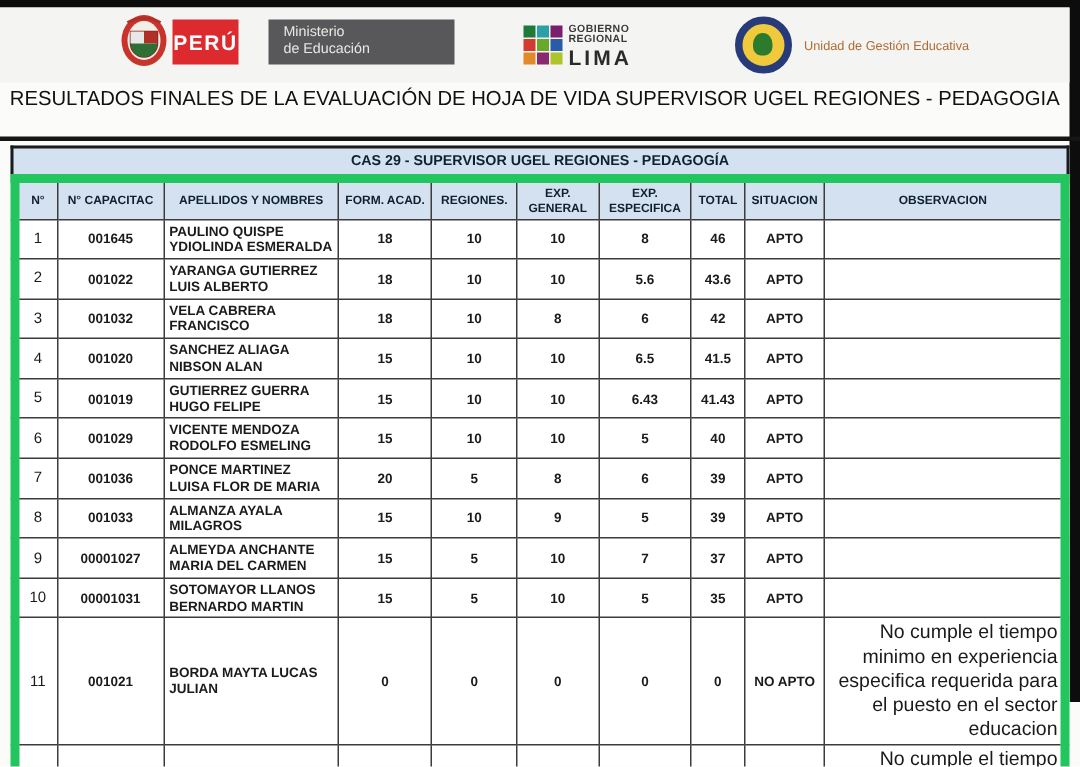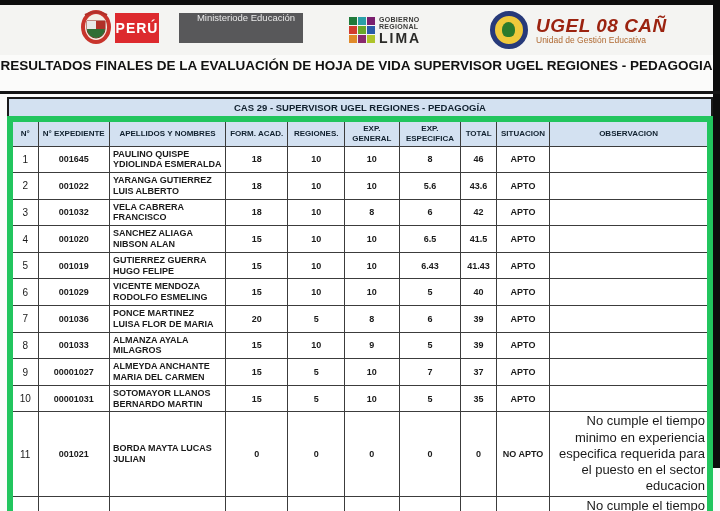--- a/index.html
+++ b/index.html
@@ -20,41 +20,41 @@
   .coat { position:absolute; left:80px; top:4px; width:32px; height:36px; }
   .coat svg { width:100%; height:100%; }
 
   .peru-box {
     position:absolute; left:115px; top:8px; width:44px; height:30px;
     background:#dd2a2e; color:#fff; display:flex; align-items:center; justify-content:center;
     font-weight:bold; font-size:14px; letter-spacing:1px;
   }
   .minedu-box {
     position:absolute; left:179px; top:8px; width:124px; height:30px;
-    background:#58585a; color:#e8e8e8; display:flex; justify-content:center;
+    background:#58585a; color:#e8e8e8; display:flex; flex-direction:column; justify-content:center;
     padding-left:10px; font-size:9.5px; line-height:1.15;
   }
 
   .gob-logo { position:absolute; left:349px; top:11px; display:flex; align-items:center; }
   .gob-mosaic { width:26px; height:26px; display:grid; grid-template-columns:repeat(3,1fr); grid-template-rows:repeat(3,1fr); gap:1px; margin-right:4px; }
   .gob-mosaic span { display:block; }
   .gob-text { line-height:1; }
   .gob-small { font-size:7px; font-weight:bold; color:#3a3a38; letter-spacing:.3px; line-height:1.05; }
   .gob-lima { font-size:14px; font-weight:bold; color:#2b2b29; letter-spacing:2px; line-height:1; }
 
   .ugel-logo { position:absolute; left:490px; top:6px; display:flex; align-items:center; }
   .ugel-seal { width:38px; height:38px; border-radius:50%; background:#f0c93c; border:5px solid #273a7a; position:relative; margin-right:8px; }
   .ugel-seal::after { content:""; position:absolute; left:7px; top:6px; width:13px; height:15px; background:#2c7a2c; border-radius:50% 50% 40% 40%; }
   .ugel-text { line-height:1; }
   .ugel-title { font-size:19px; font-weight:bold; font-style:italic; color:#9b2310; letter-spacing:.5px; }
   .ugel-sub { font-size:8.5px; color:#b06a33; margin-top:1px; }
 
   
   .title-wrap { position:absolute; top:58px; left:0; width:713px; text-align:center; }
-  .title-1 { font-size:13.5px; font-weight:bold; color:#111; }
+  .title-1 { font-size:13.5px; font-weight:normal; color:#111; }
   .title-2 { font-size:15px; font-weight:bold; color:#111; margin-top:3px; }
   .title-rule { position:absolute; top:91px; left:0; width:720px; height:3px; background:#151515; }
 
   
   .table-wrap { position:absolute; top:97px; left:7px; width:706px; }
   table { width:100%; border-collapse:collapse; table-layout:fixed; background:#fff; }
   table, th, td { border:1px solid #3c3c3c; }
   table { border:6px solid #22c55e; }
   caption.cas {
     border:2px solid #1a1a1a; border-bottom:none;
@@ -117,21 +117,20 @@
     <div class="gob-text">
       <div class="gob-small">GOBIERNO</div>
       <div class="gob-small">REGIONAL</div>
       <div class="gob-lima">LIMA</div>
     </div>
   </div>
 
   <div class="ugel-logo">
     <div class="ugel-seal"></div>
     <div class="ugel-text">
-      <div class="ugel-title">UGEL 08 CAÑ</div>
       <div class="ugel-sub">Unidad de Gestión Educativa</div>
     </div>
   </div>
 </div>
 
 <div class="title-wrap">
   <div class="title-1">RESULTADOS FINALES  DE LA EVALUACIÓN DE HOJA DE VIDA SUPERVISOR UGEL REGIONES - PEDAGOGIA</div>
 </div>
 <div class="title-rule"></div>
 
@@ -146,21 +145,21 @@
         <col style="width: 8.1%;">
         <col style="width: 7.8%;">
         <col style="width: 8.8%;">
         <col style="width: 5.1%;">
         <col style="width: 7.6%;">
         <col style="width: 22.9%;">
       </colgroup>
     <thead>
       <tr>
           <th>N°</th>
-          <th>N° EXPEDIENTE</th>
+          <th>N° CAPACITAC</th>
           <th>APELLIDOS Y NOMBRES</th>
           <th>FORM. ACAD.</th>
           <th>REGIONES.</th>
           <th>EXP. GENERAL</th>
           <th>EXP. ESPECIFICA</th>
           <th>TOTAL</th>
           <th>SITUACION</th>
           <th>OBSERVACION</th>
         </tr>
     </thead>

